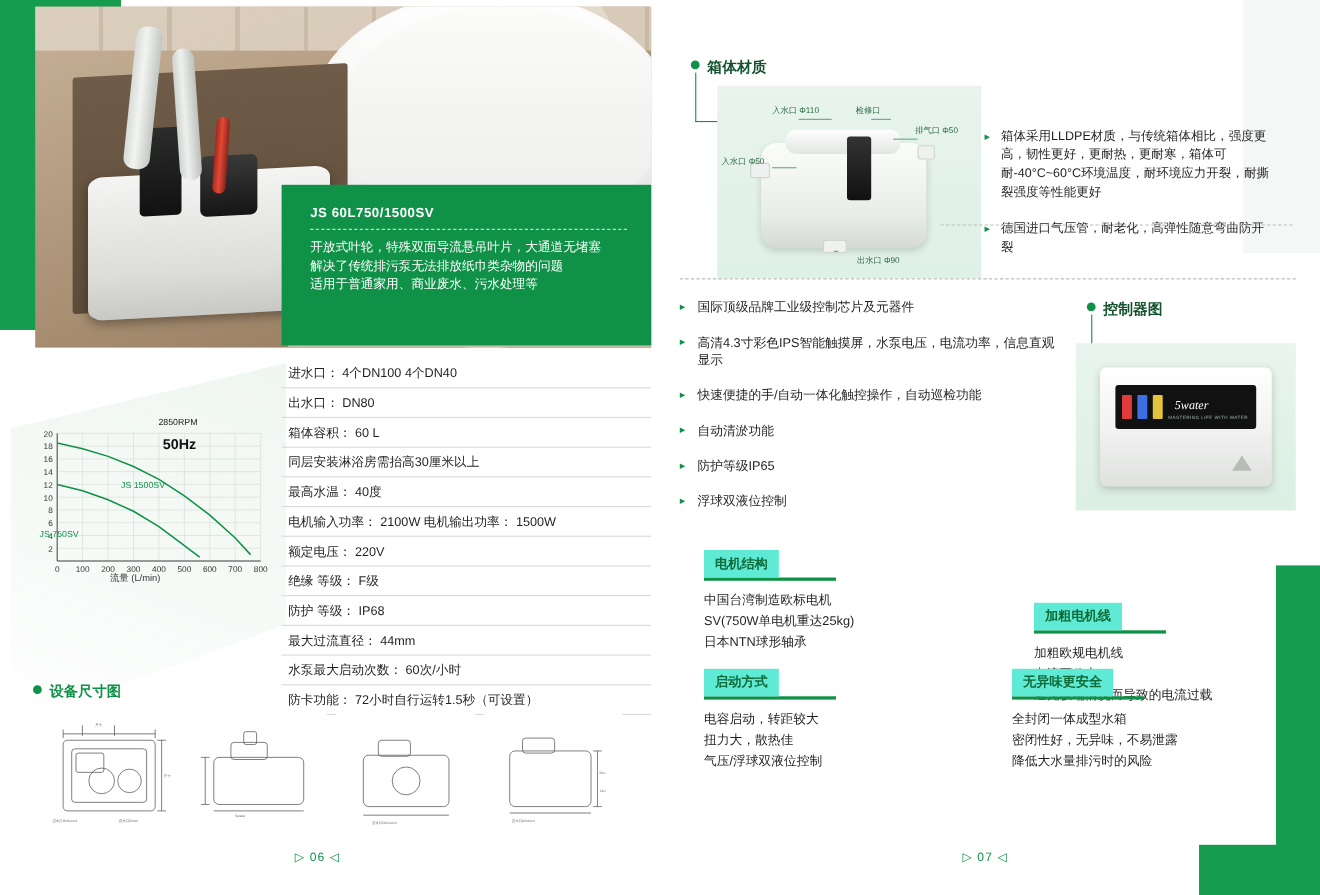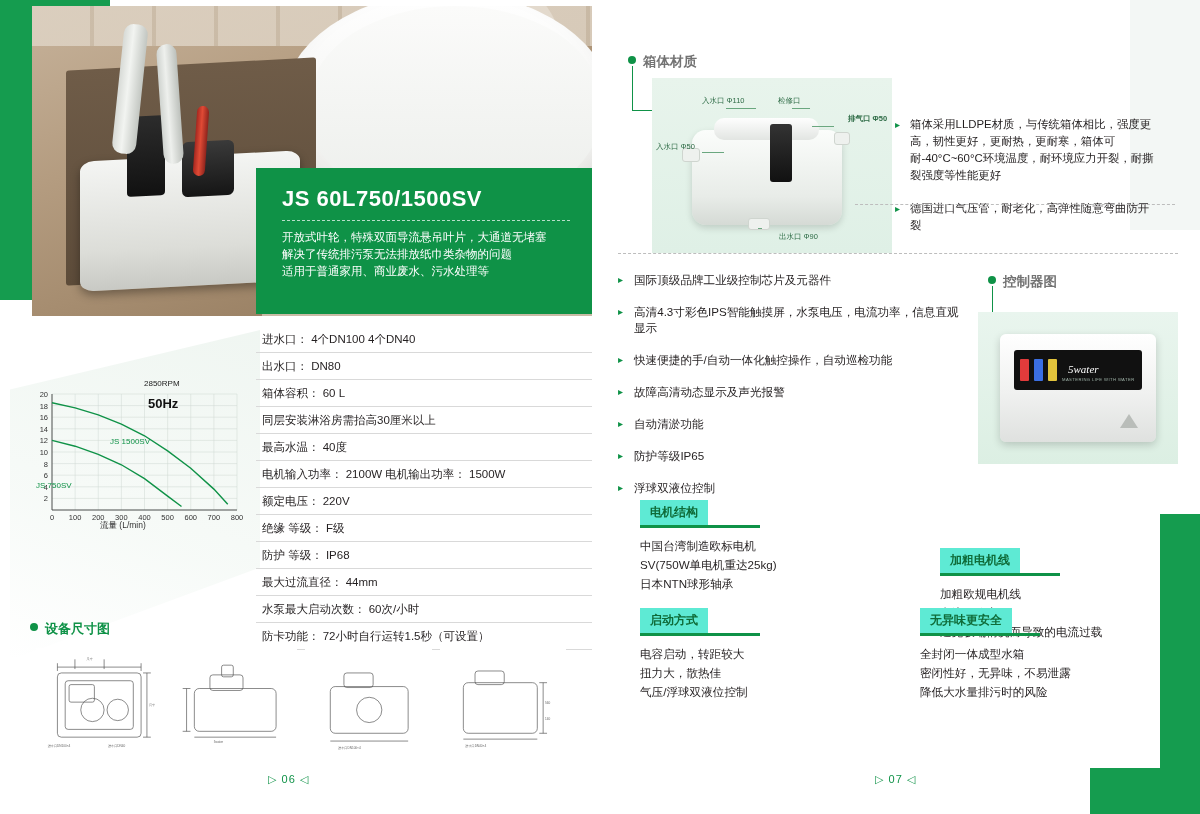--- a/index.html
+++ b/index.html
@@ -63,21 +63,21 @@
   }
   .photo .tub-inner{position:absolute;right:12px;top:14px;width:290px;height:205px;border-radius:50%/46%;
     background:linear-gradient(180deg,#fbfbfa,#eceeeb);}
   .photo .floor-r{position:absolute;right:0;bottom:0;width:330px;height:90px;
     background:linear-gradient(180deg,#d9cdbb,#c9bba6);}
 
   .greenbox{
     position:absolute;left:256px;top:168px;width:336px;height:146px;background:#0f9247;color:#fff;
     padding:18px 22px 0 26px;box-sizing:border-box;
   }
-  .greenbox h2{margin:0 0 8px 0;font-size:22px;font-weight:bold;letter-spacing:.5px;}
+  .greenbox h2{margin:0 0 8px 0;font-size:12px;font-weight:bold;letter-spacing:.5px;}
   .greenbox .rule{border-top:1px dashed rgba(255,255,255,.7);margin:6px 0 8px 0;}
   .greenbox p{margin:0;font-size:11.5px;line-height:17px;}
 
   
   .spec{position:absolute;left:256px;top:326px;width:336px;}
   .spec .row{border-bottom:1px solid #d9d9d9;padding:6px 4px 5px 6px;font-size:11.5px;color:#231f20;}
   .spec .row:last-child{border-bottom:1px solid #d9d9d9;}
 
   
   .chart{position:absolute;left:22px;top:372px;width:225px;height:160px;}
@@ -92,21 +92,21 @@
   .dot{width:8px;height:8px;border-radius:50%;background:#0f9247;display:inline-block;margin-right:7px;vertical-align:2px;}
   .drawings{position:absolute;left:36px;top:648px;width:530px;height:118px;display:flex;gap:8px;}
   .dw{flex:1;border:0;position:relative;background:#fff;}
   .dw svg{width:100%;height:118px;}
 
   .pagenum-l{position:absolute;left:268px;bottom:28px;font-size:11px;color:#0f9247;letter-spacing:1px;}
   .pagenum-r{position:absolute;left:875px;bottom:28px;font-size:11px;color:#0f9247;letter-spacing:1px;}
 
   
   .right{position:absolute;left:600px;top:0;width:600px;height:814px;}
-  .sec-title{font-size:13.5px;font-weight:bold;color:#737373;}
+  .sec-title{font-size:13.5px;font-weight:bold;color:#14532d;}
   .abs{position:absolute;}
 
   .tank-img{
     position:absolute;left:52px;top:78px;width:240px;height:175px;
     background:linear-gradient(180deg,#e8f4ec 0%,#dff0e6 100%);
   }
   .tank-img .body{
     position:absolute;left:40px;top:52px;width:150px;height:95px;border-radius:14px;
     background:linear-gradient(180deg,#fbfdfb 0%,#e8ece8 70%,#d5dad5 100%);
     box-shadow:0 3px 7px rgba(0,0,0,.15);
@@ -350,21 +350,21 @@
 
     <div class="tank-img">
       <div class="body"></div>
       <div class="lid"></div>
       <div class="blk"></div>
       <div class="stub" style="left:30px;top:70px;width:16px;height:12px;border-radius:3px;"></div>
       <div class="stub" style="left:182px;top:54px;width:14px;height:11px;border-radius:3px;"></div>
       <div class="stub" style="left:96px;top:140px;width:20px;height:10px;border-radius:3px;"></div>
       <div class="lbl" style="left:50px;top:18px;">入水口 Φ110</div>
       <div class="lbl" style="left:126px;top:18px;">检修口</div>
-      <div class="lbl" style="left:196px;top:36px;font-weight:bold;">排气口 Φ50</div>
+      <div class="lbl" style="left:180px;top:36px;">排气口 Φ50</div>
       <div class="lbl" style="left:4px;top:64px;">入水口 Φ50</div>
       <div class="lbl" style="left:88px;top:154px;padding-left:39px;">出水口 Φ90</div>
       <div class="arr" style="left:74px;top:30px;width:30px;"></div>
       <div class="arr" style="left:140px;top:30px;width:18px;"></div>
       <div class="arr" style="left:160px;top:48px;width:22px;"></div>
       <div class="arr" style="left:50px;top:74px;width:22px;"></div>
       <div class="arr" style="left:106px;top:150px;width:4px;"></div>
     </div>
 
     <ul class="rt-bullets">
@@ -392,21 +392,20 @@
         </div>
         <div class="tri"></div>
       </div>
     </div>
 
     <div class="bullets">
       <ul>
         <li>国际顶级品牌工业级控制芯片及元器件</li>
         <li>高清4.3寸彩色IPS智能触摸屏，水泵电压，电流功率，信息直观显示</li>
         <li>快速便捷的手/自动一体化触控操作，自动巡检功能</li>
-        <li>故障高清动态显示及声光报警</li>
         <li>自动清淤功能</li>
         <li>防护等级IP65</li>
         <li>浮球双液位控制</li>
       </ul>
     </div>
 
     <div class="kv" style="left:40px;top:500px;">
       <div class="head">电机结构</div>
       <div class="bar"></div>
       <p>中国台湾制造欧标电机</p>

